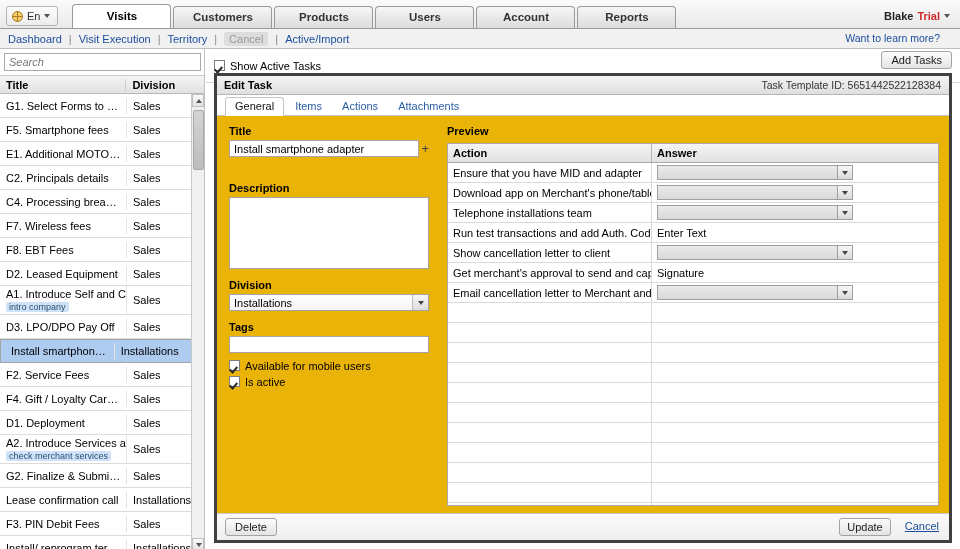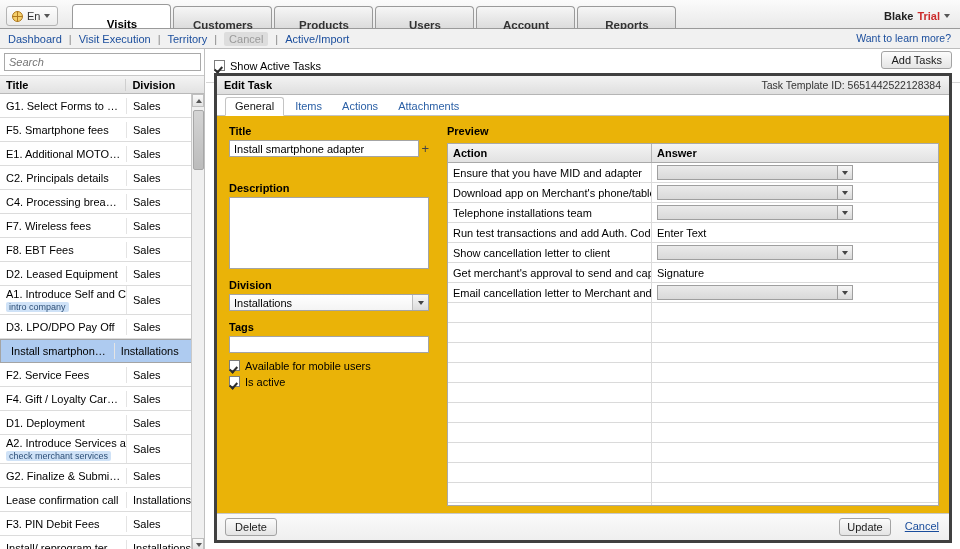--- a/index.html
+++ b/index.html
@@ -53,21 +53,21 @@
     min-width: 99px;
     height: 22px; line-height: 21px;
     text-align: center;
     font-weight: bold;
     font-size: 11.5px;
     color: #333;
     background: linear-gradient(#f6f6f6, #dcdcdc);
     border: 1px solid #9a9a9a;
     border-bottom: none;
     border-radius: 4px 4px 0 0;
-    padding: 8px 12px;
+    padding: 0 12px;
   }
   .tab.active {
     background: #ffffff;
     height: 24px; line-height: 23px;
     color: #000;
   }
   .userbox {
     position: absolute; right: 10px; bottom: 6px;
     font-size: 11px; font-weight: bold; color: #222;
     display: flex; align-items: center; gap: 4px;
@@ -81,21 +81,21 @@
     background: #f1f1f1;
     border-bottom: 1px solid #bdbdbd;
     display: flex; align-items: center;
     padding-left: 8px;
     font-size: 11px;
   }
   .subnav a { color: #1a4d9c; text-decoration: none; }
   .subnav .sep { color: #888; margin: 0 7px; }
   .subnav .cur { color: #9a9a9a; background: #ddd; padding: 1px 5px; border-radius: 2px; }
   .learnmore {
-    position: absolute; right: 9px; top: 3px;
+    position: absolute; right: 20px; top: 3px;
     color: #1a4d9c; text-decoration: underline; font-size: 10.5px;
   }
 
   
   .body-area { position: relative; height: 500px; }
 
   
   .leftpane {
     position: absolute; left: 0; top: 0; width: 205px; height: 500px;
     border-right: 1px solid #c0c0c0;

